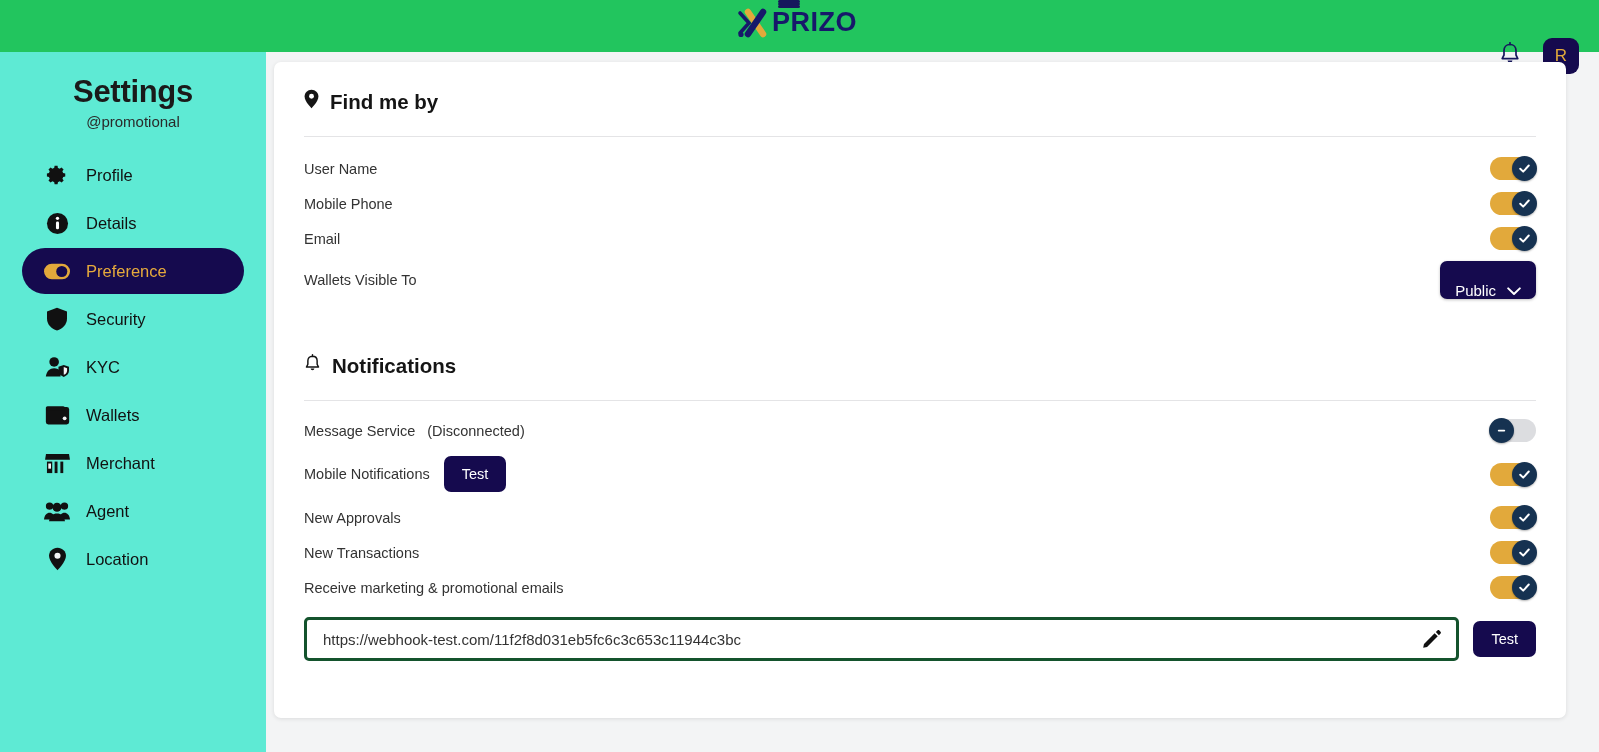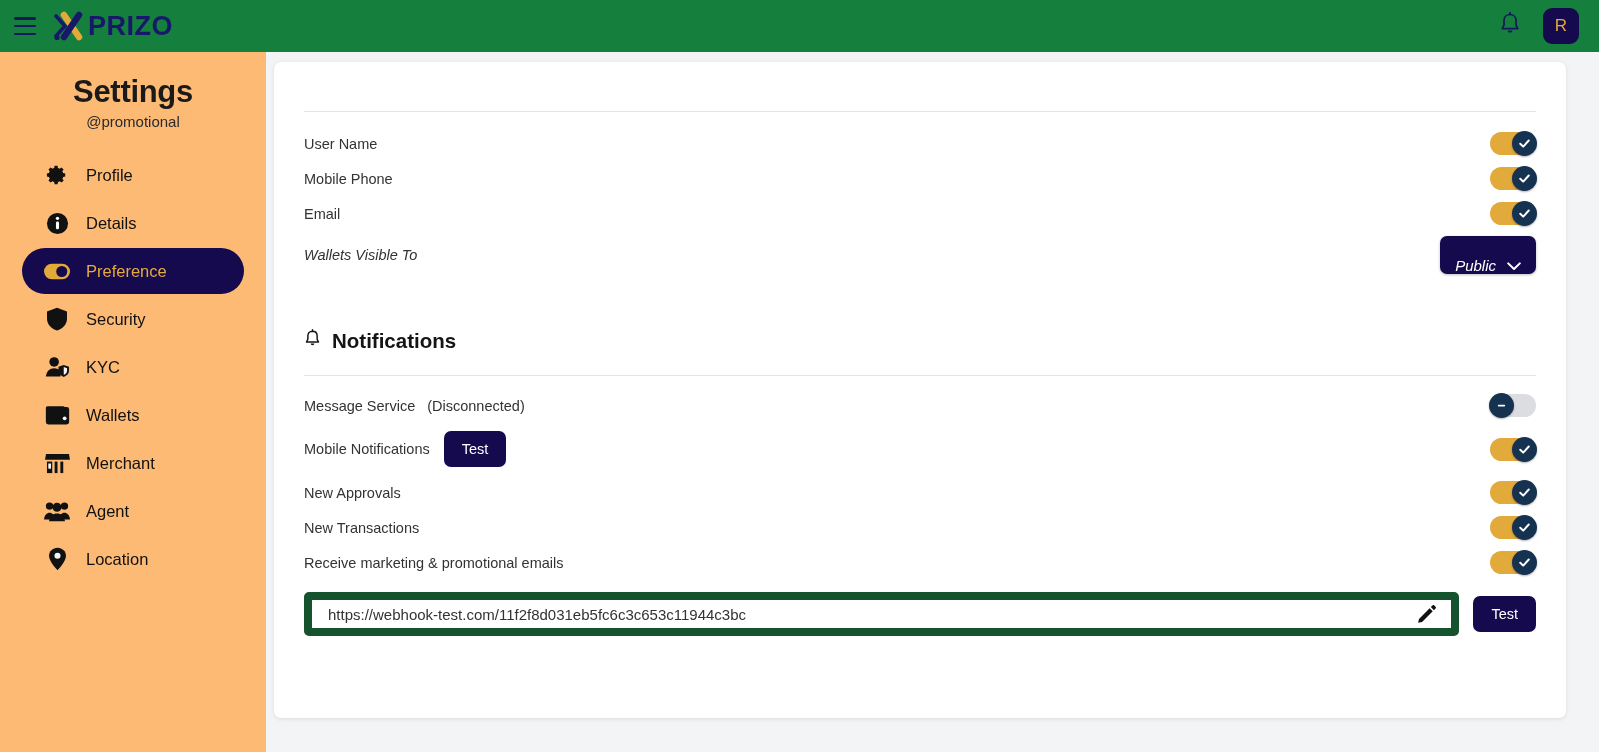--- a/index.html
+++ b/index.html
@@ -6,24 +6,25 @@
   html, body {
     width: 1599px; height: 752px;
     background: #f3f4f5;
     font-family: "Liberation Sans", sans-serif;
     overflow: hidden;
   }
 
   
   .topbar {
     height: 52px; width: 100%;
-    background: #15803d;
+    background: #22c55e;
     display: flex; align-items: center;
     padding: 0 20px 0 14px;
     position: relative;
+    flex-direction: column;
   }
   .hamburger {
     width: 22px; height: 18px;
     display: flex; flex-direction: column; justify-content: space-between;
     cursor: pointer; margin-right: 16px;
   }
   .hamburger i { display: block; height: 2.5px; background: #16175c; border-radius: 2px; }
   .logo { display: flex; align-items: center; gap: 2px; }
   .logo svg { display: block; }
   .logo-text {
@@ -41,21 +42,21 @@
     font-size: 17px; font-weight: 500; cursor: pointer;
   }
 
   
   .layout { display: flex; height: 700px; }
 
   
   .sidebar {
     width: 266px; flex: 0 0 266px;
     padding-top: 22px;
-    background: #fdba74;
+    background: #5eead4;
   }
   .settings-title {
     text-align: center; font-size: 31px; font-weight: bold;
     color: #1a1a1a; letter-spacing: -0.3px;
   }
   .settings-handle {
     text-align: center; font-size: 15px; color: #2a2a2a;
     margin-top: 3px; margin-bottom: 22px;
   }
   .nav-item {
@@ -132,21 +133,21 @@
     padding: 10px 18px; cursor: pointer;
   }
 
   
   .webhook-wrap {
     display: flex; align-items: center; gap: 14px;
     margin-top: 12px;
   }
   .webhook-box {
     flex: 1;
-    border: 8px solid #14532d;
+    border: 3px solid #14532d;
     border-radius: 5px;
     height: 44px;
     display: flex; align-items: center;
     padding: 0 14px 0 16px;
     background: #fff;
   }
   .webhook-url {
     font-size: 15px; color: #333;
     flex: 1; white-space: nowrap; overflow: hidden;
   }
@@ -288,20 +289,29 @@
         </svg>
       </span>
       <span class="nav-label">Location</span>
     </div>
 
   </div>
 
   <div class="main">
     <div class="card">
 
+      <div class="section-head">
+        <span>
+          <svg width="15" height="20" viewBox="0 0 20 26" fill="#151515">
+            <path d="M10 0.8 C4.8 0.8 0.8 4.8 0.8 9.6 C0.8 16.2 10 25.2 10 25.2 C10 25.2 19.2 16.2 19.2 9.6 C19.2 4.8 15.2 0.8 10 0.8 Z"></path>
+            <circle cx="10" cy="9.4" r="3.3" fill="#fff"></circle>
+          </svg>
+        </span>
+        <span>Find me by</span>
+      </div>
       <div class="divider"></div>
 
       <div style="margin-top:14px;">
         <div class="row">
           <span class="row-label">User Name</span>
           <span class="right">
             <span class="toggle on">
               <span class="knob">
                 <svg width="13" height="13" viewBox="0 0 14 14">
                   <path d="M2.4 7.2 L5.6 10.4 L11.6 3.8" stroke="#fff" stroke-width="2.1" fill="none" stroke-linecap="round" stroke-linejoin="round"></path>
@@ -330,21 +340,21 @@
             <span class="toggle on">
               <span class="knob">
                 <svg width="13" height="13" viewBox="0 0 14 14">
                   <path d="M2.4 7.2 L5.6 10.4 L11.6 3.8" stroke="#fff" stroke-width="2.1" fill="none" stroke-linecap="round" stroke-linejoin="round"></path>
                 </svg>
               </span>
             </span>
           </span>
         </div>
 
-        <div class="row" style="height:48px;font-style:italic;">
+        <div class="row" style="height:48px;">
           <span class="row-label">Wallets Visible To</span>
           <span class="right">
             <span class="dropdown">
               <span>Public</span>
               <span>
                 <svg width="14" height="9" viewBox="0 0 14 9">
                   <path d="M1.2 1.4 L7 7 L12.8 1.4" stroke="#fff" stroke-width="2" fill="none" stroke-linecap="round" stroke-linejoin="round"></path>
                 </svg>
               </span>
             </span>

